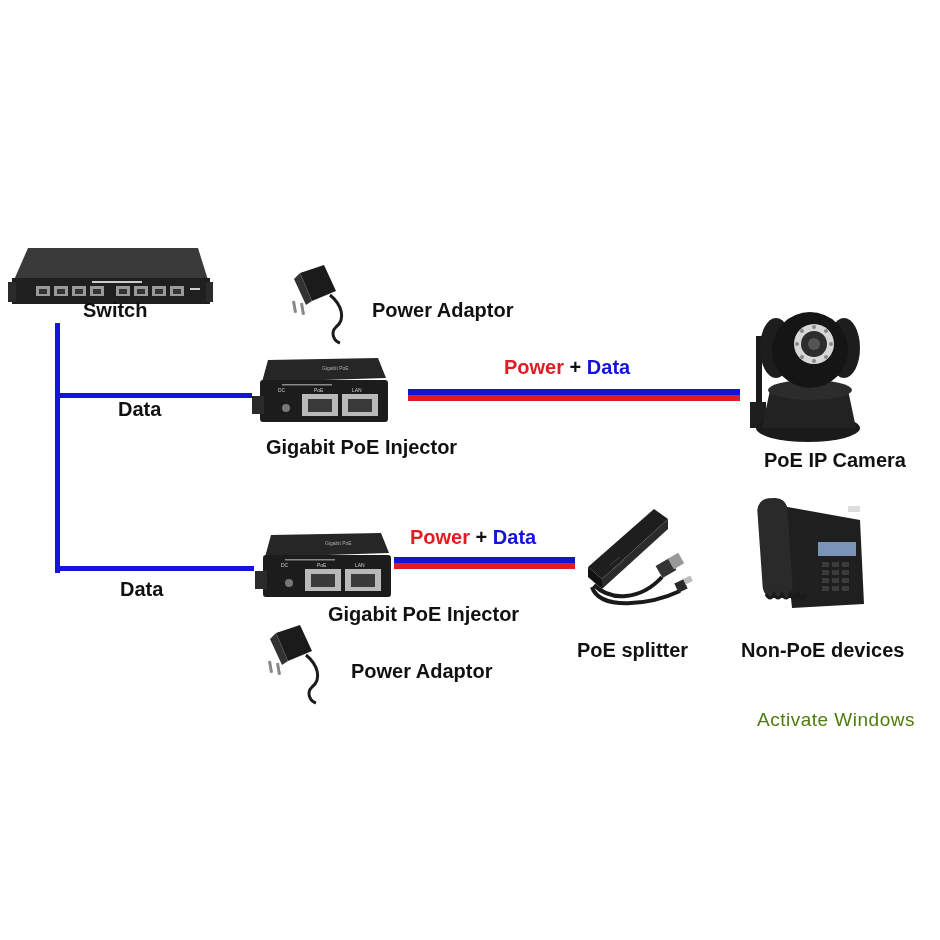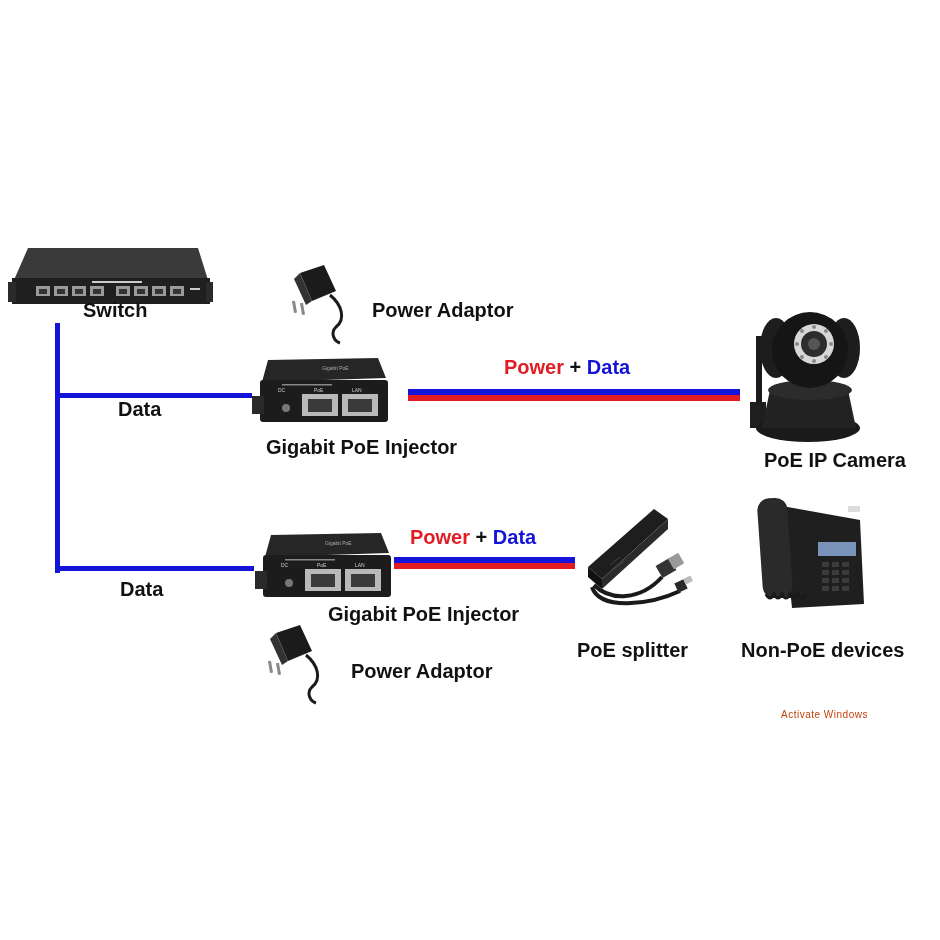--- a/index.html
+++ b/index.html
@@ -9,22 +9,22 @@
            white-space: nowrap; font-family: "Liberation Sans", sans-serif; }
   .pd { position: absolute; font-weight: bold; font-size: 20px; white-space: nowrap;
         font-family: "Liberation Sans", sans-serif; }
   .pd .pw { color: var(--power); }
   .pd .plus { color: #111111; }
   .pd .dt { color: var(--data); }
   .wire-blue { position: absolute; background: var(--data); }
   .cable { position: absolute; }
   .cable .top { height: 6px; background: var(--data); }
   .cable .bot { height: 6px; background: var(--power); }
-  .watermark { position: absolute; color: #c2410c; font-size: 10px; white-space: nowrap;
-               font-family: "Liberation Sans", sans-serif; letter-spacing: 0.5px; margin-left: 24px; }
+  .watermark { position: absolute; color: #4d7c0f; font-size: 19px; white-space: nowrap;
+               font-family: "Liberation Sans", sans-serif; letter-spacing: 0.5px; }
   svg { position: absolute; overflow: visible; }
 </style>
 </head>
 <body style="--power: #e31b23; --data: #1414d8;">
 
 <svg style="left:8px;top:244px;" width="205" height="64" viewBox="0 0 205 64">
   <polygon points="20,4 190,4 200,36 6,36" fill="#3a3a3a"></polygon>
   <rect x="4" y="34" width="198" height="26" fill="#1f1f1f"></rect>
   <rect x="0" y="38" width="8" height="20" fill="#2a2a2a"></rect>
   <rect x="198" y="38" width="7" height="20" fill="#2a2a2a"></rect>

